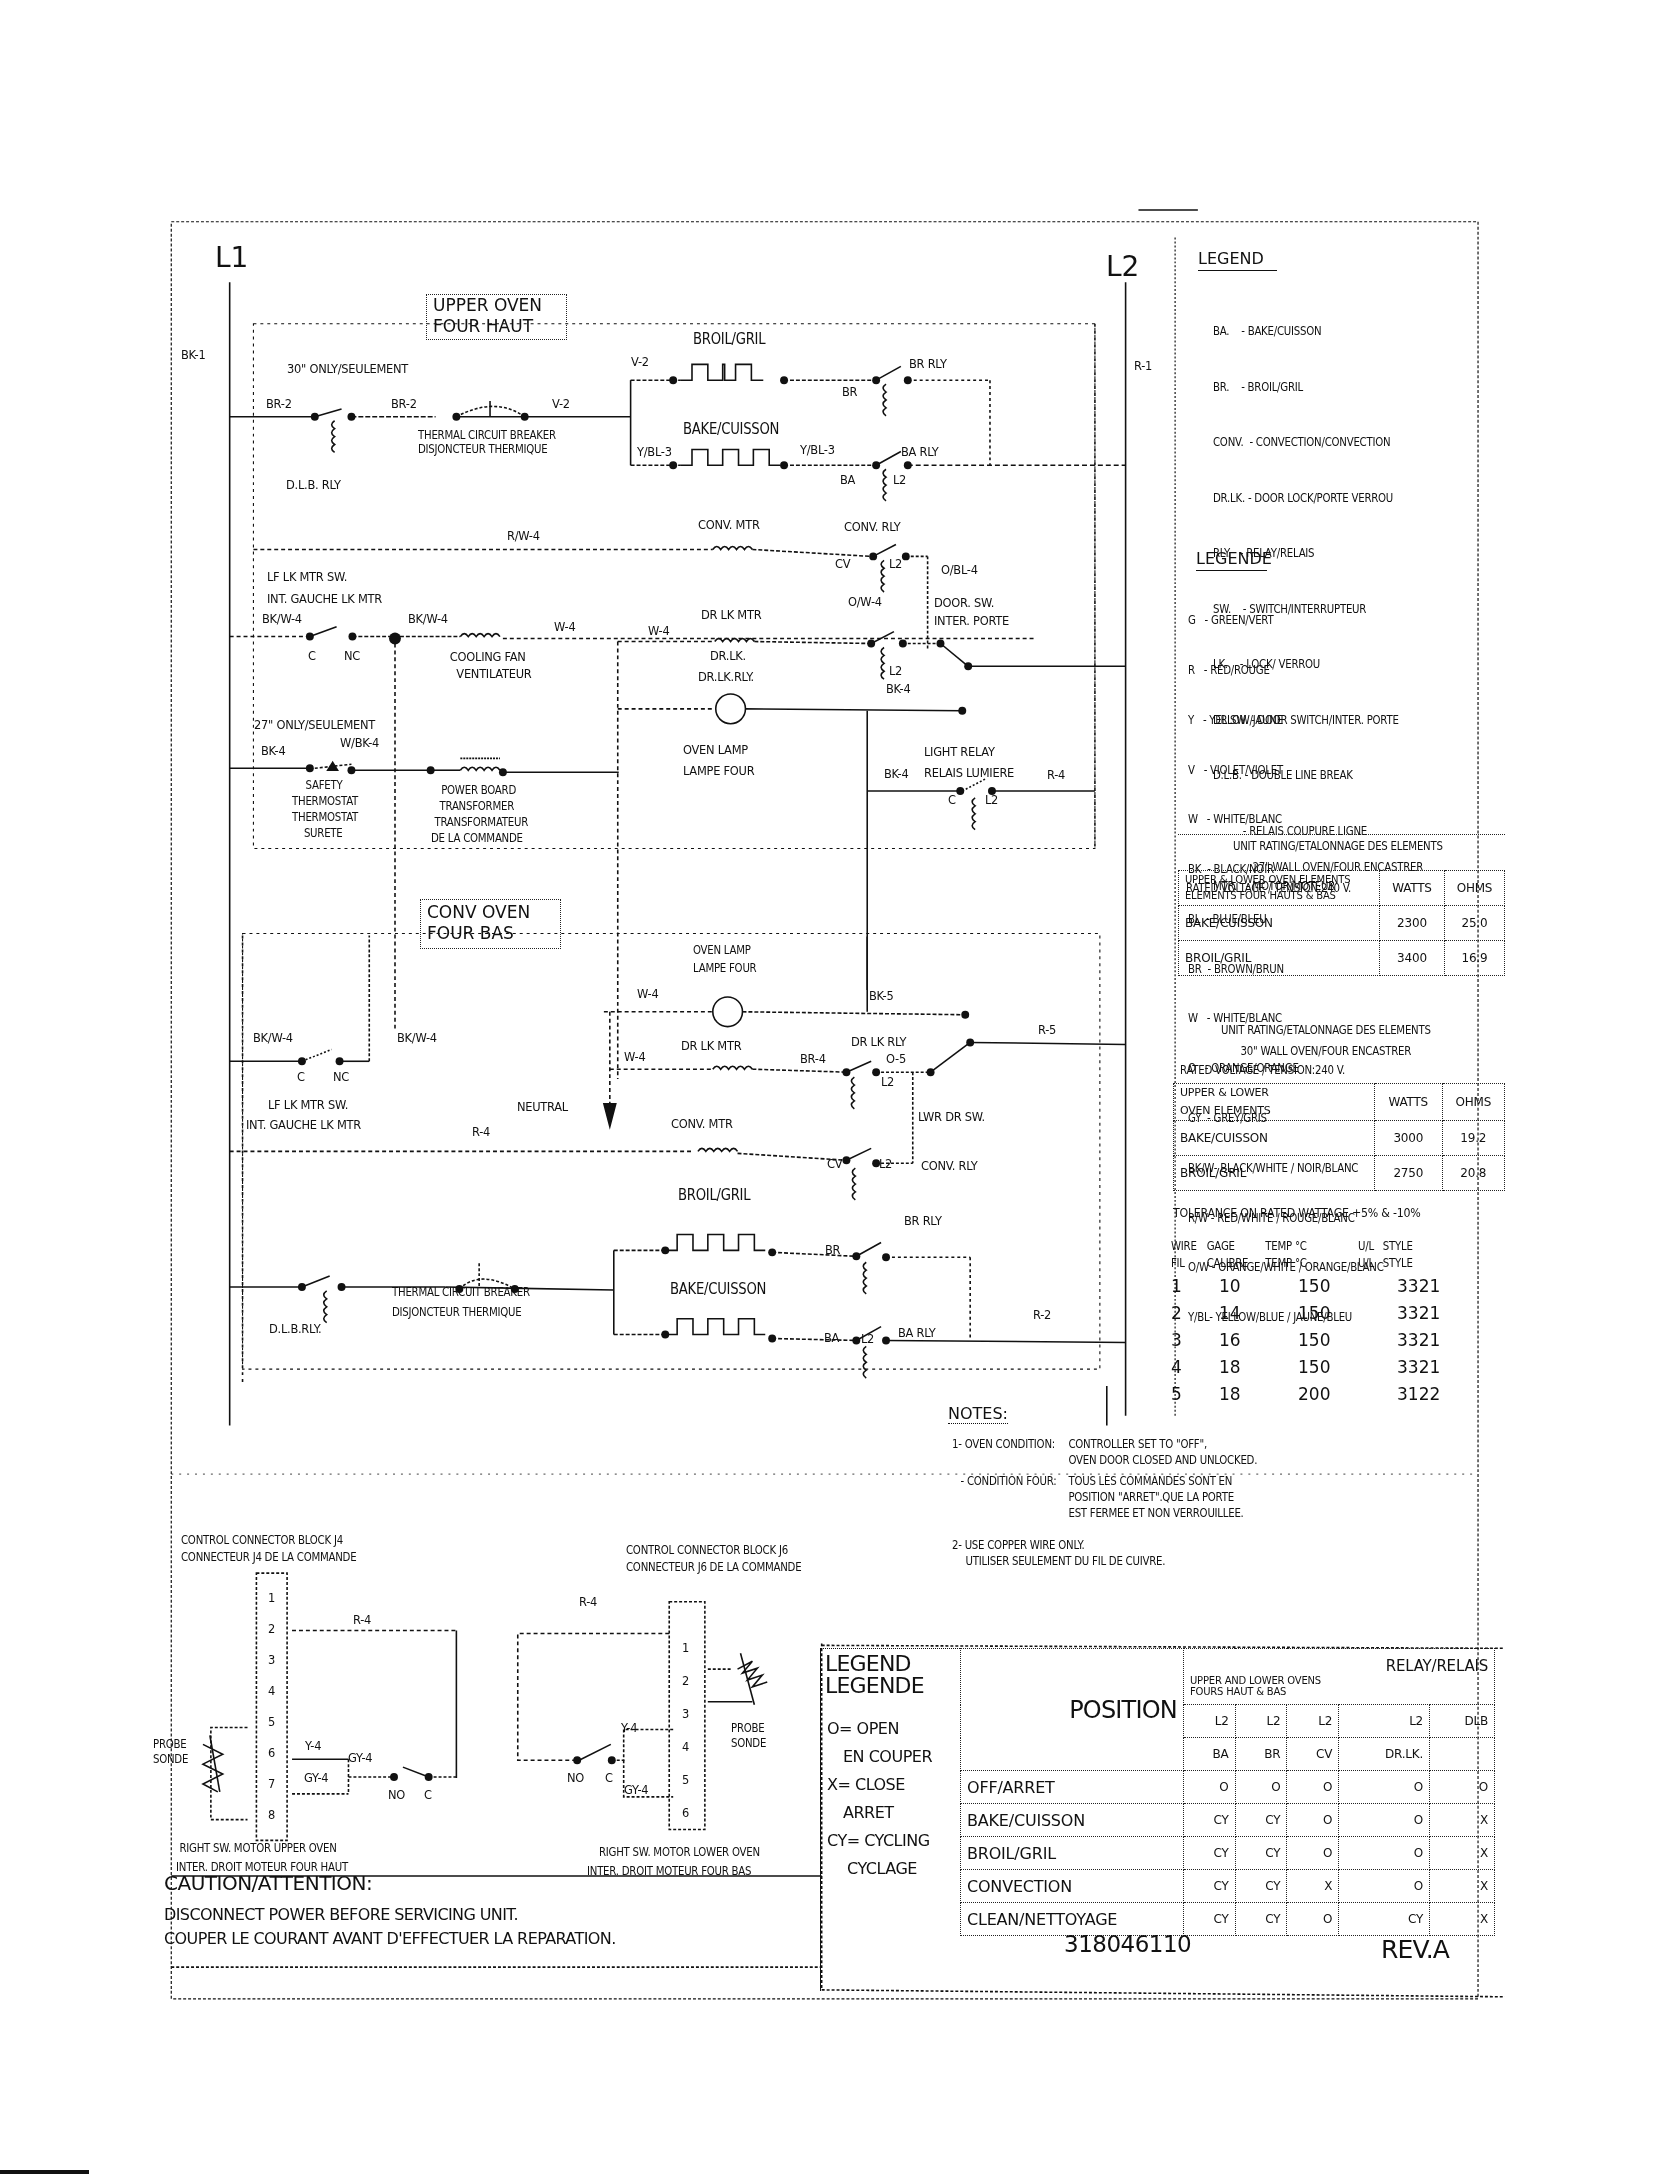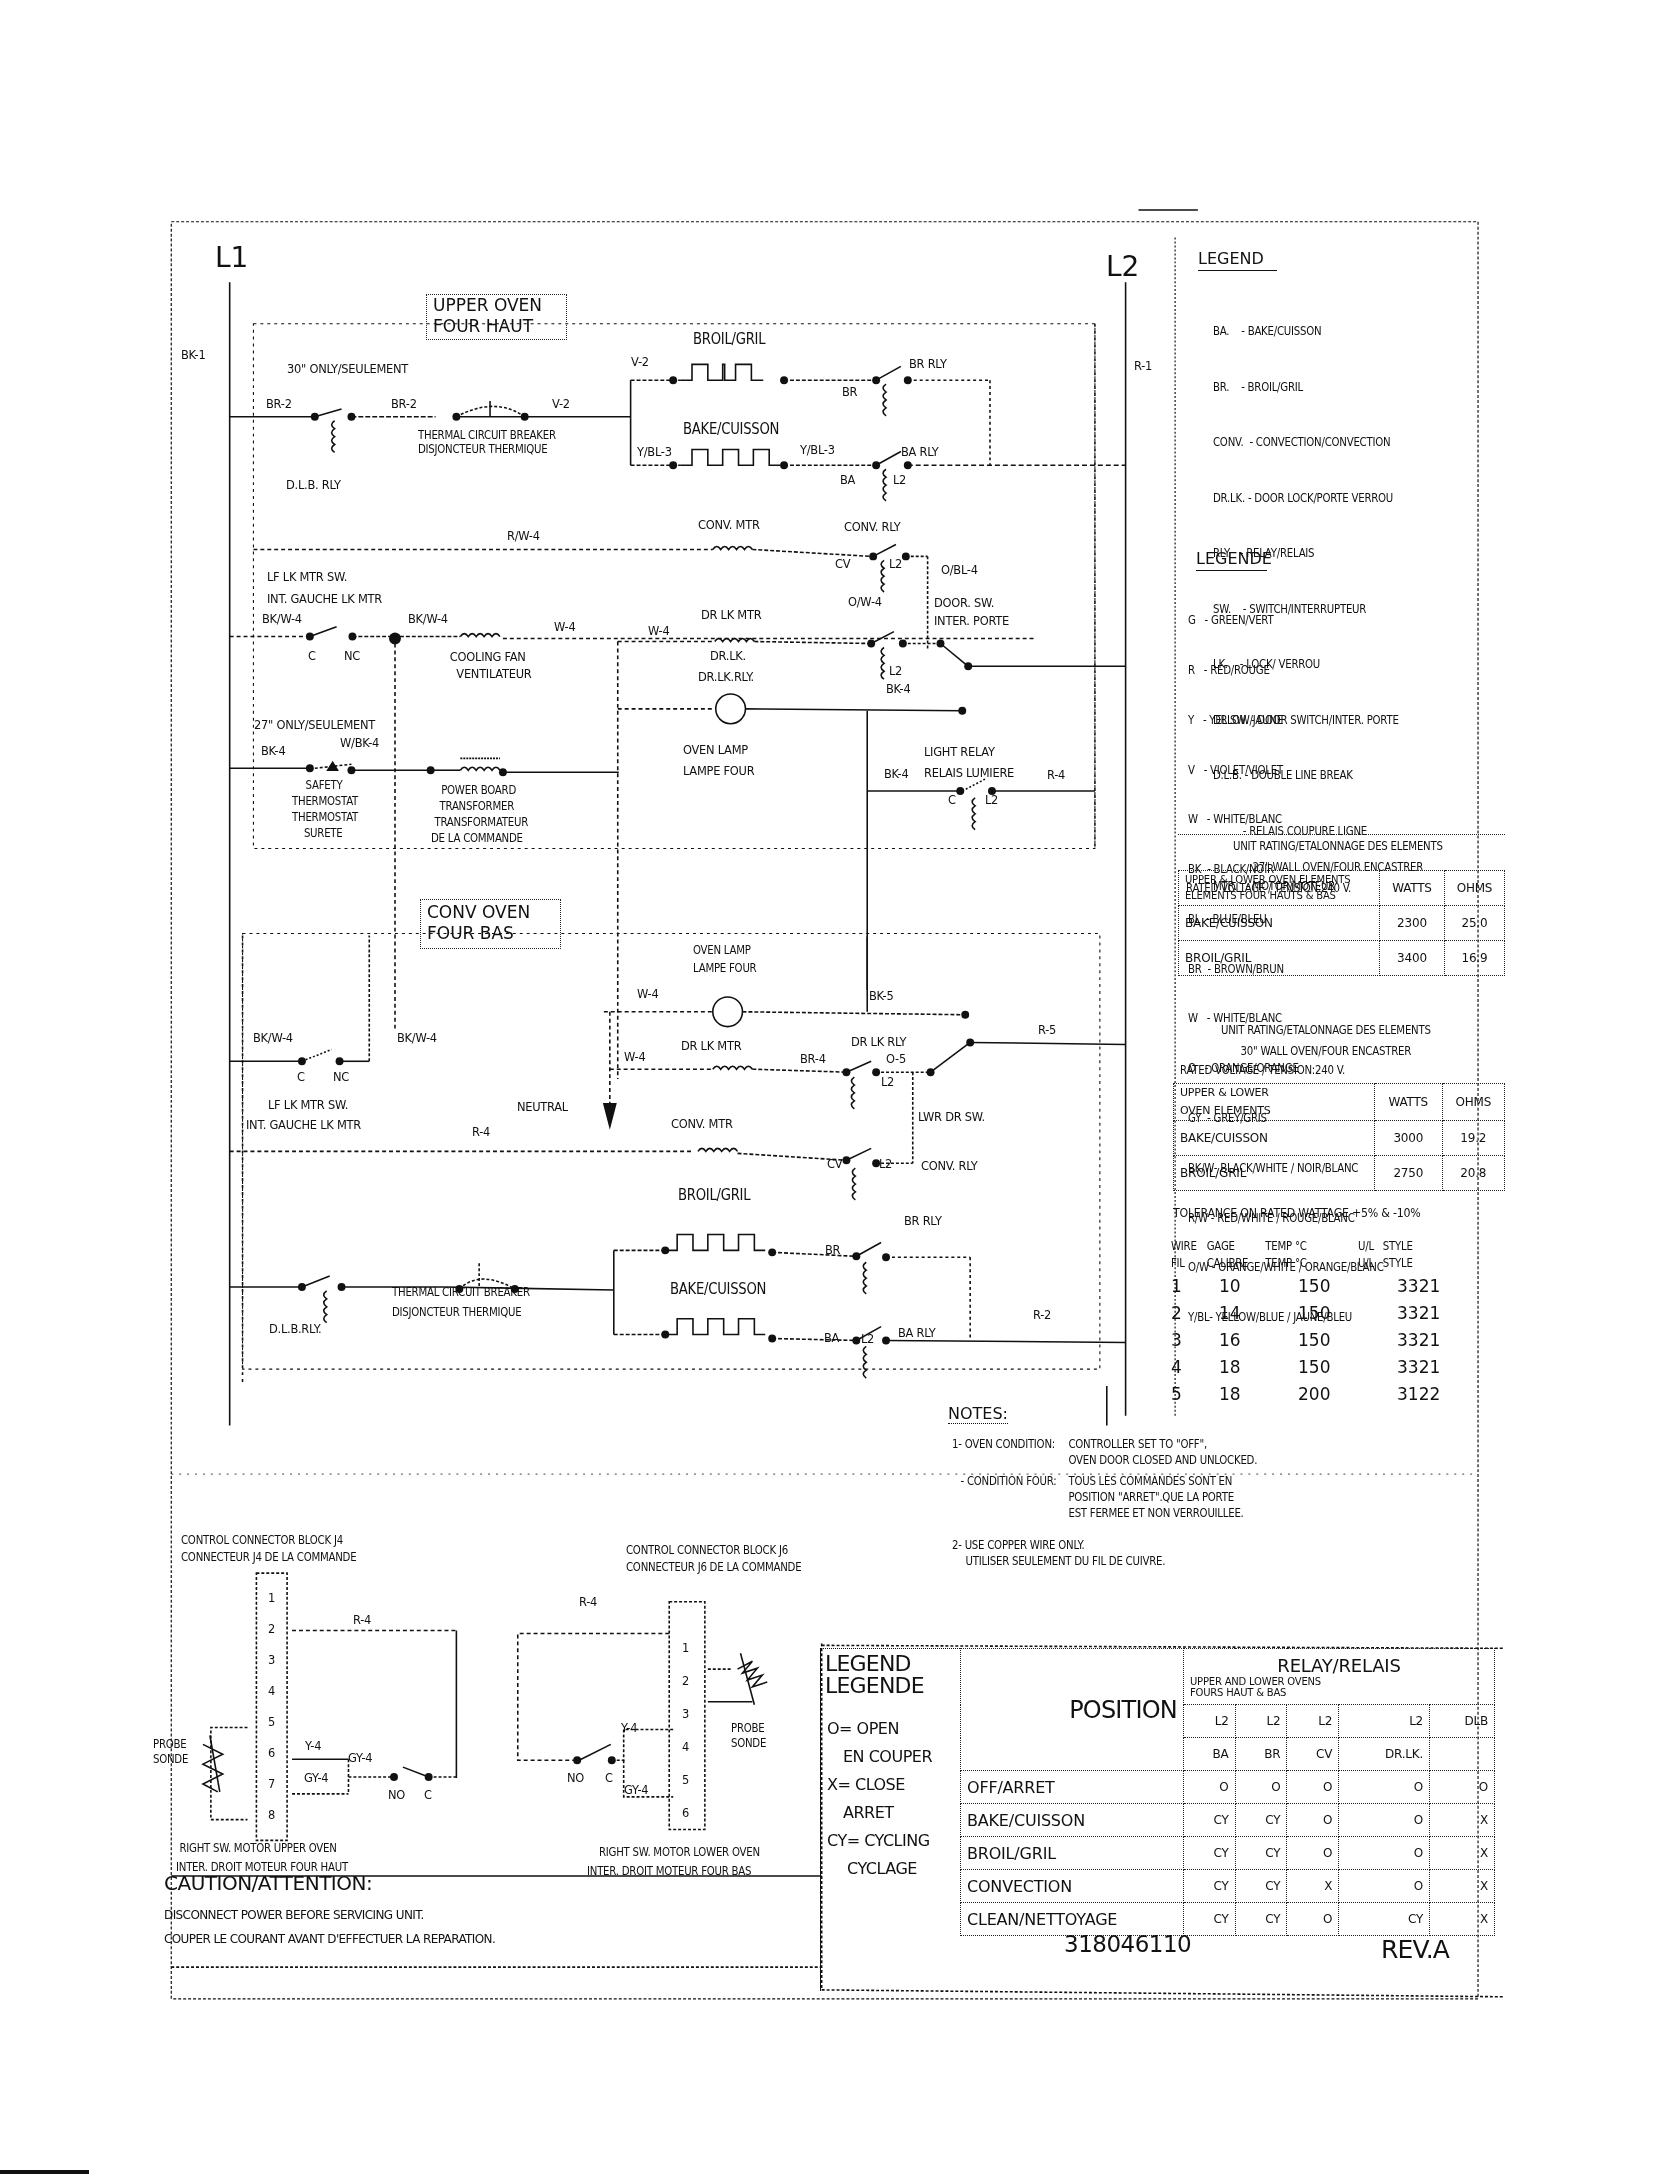--- a/index.html
+++ b/index.html
@@ -597,21 +597,21 @@
 <div class="abs ts" style="left:731px;top:1721px;line-height:15px;">
   <div>PROBE</div>
   <div>SONDE</div>
 </div>
 <div class="abs ts" style="left:587px;top:1843px;line-height:19px;">
   <div style="padding-left:14px;">RIGHT SW. MOTOR LOWER OVEN</div>
   <div>INTER. DROIT MOTEUR FOUR BAS</div>
 </div>
 
 <div class="abs" style="left:164px;top:1871px;font-size:20px;letter-spacing:-0.5px;">CAUTION/ATTENTION:</div>
-<div class="abs" style="left:164px;top:1903px;font-size:12px;line-height:24px;letter-spacing:-0.6px;">
+<div class="abs" style="left:164px;top:1903px;font-size:16px;line-height:24px;letter-spacing:-0.6px;">
   <div>DISCONNECT POWER BEFORE SERVICING UNIT.</div>
   <div>COUPER LE COURANT AVANT D'EFFECTUER LA REPARATION.</div>
 </div>
 
 <div class="abs" style="left:820px;top:1648px;width:139px;height:342px;border-left:1.5px solid #111;border-top:1px dotted #111;">
   <div style="font-size:22px;line-height:22px;padding:4px 0 0 4px;letter-spacing:-0.8px;">
     <div>LEGEND</div>
     <div>LEGENDE</div>
   </div>
   <div style="font-size:16px;line-height:28px;padding:18px 0 0 6px;letter-spacing:-0.5px;">
@@ -622,21 +622,21 @@
     <div>CY= CYCLING</div>
     <div style="padding-left:20px;">CYCLAGE</div>
   </div>
 </div>
 
 <table class="grid relay" style="left:960px;top:1648px;width:535px;">
   <tbody>
       <tr>
     <td rowspan="3" style="width:210px;font-size:24px;letter-spacing:-0.8px;">POSITION</td>
     <td colspan="5" style="height:55px;text-align:left;">
-      <div class="center" style="font-size:18px;">RELAY/RELAIS</div>
+      <div class="center" style="font-size:15px;text-align:right;">RELAY/RELAIS</div>
       <div style="font-size:10px;line-height:11px;">UPPER AND LOWER OVENS</div>
       <div style="font-size:10px;line-height:11px;">FOURS HAUT &amp; BAS</div>
     </td>
   </tr>
   <tr>
     <td style="height:26px;font-size:12px;">L2</td>
     <td style="font-size:12px;">L2</td>
     <td style="font-size:12px;">L2</td>
     <td style="font-size:12px;">L2</td>
     <td style="font-size:12px;">DLB</td>

